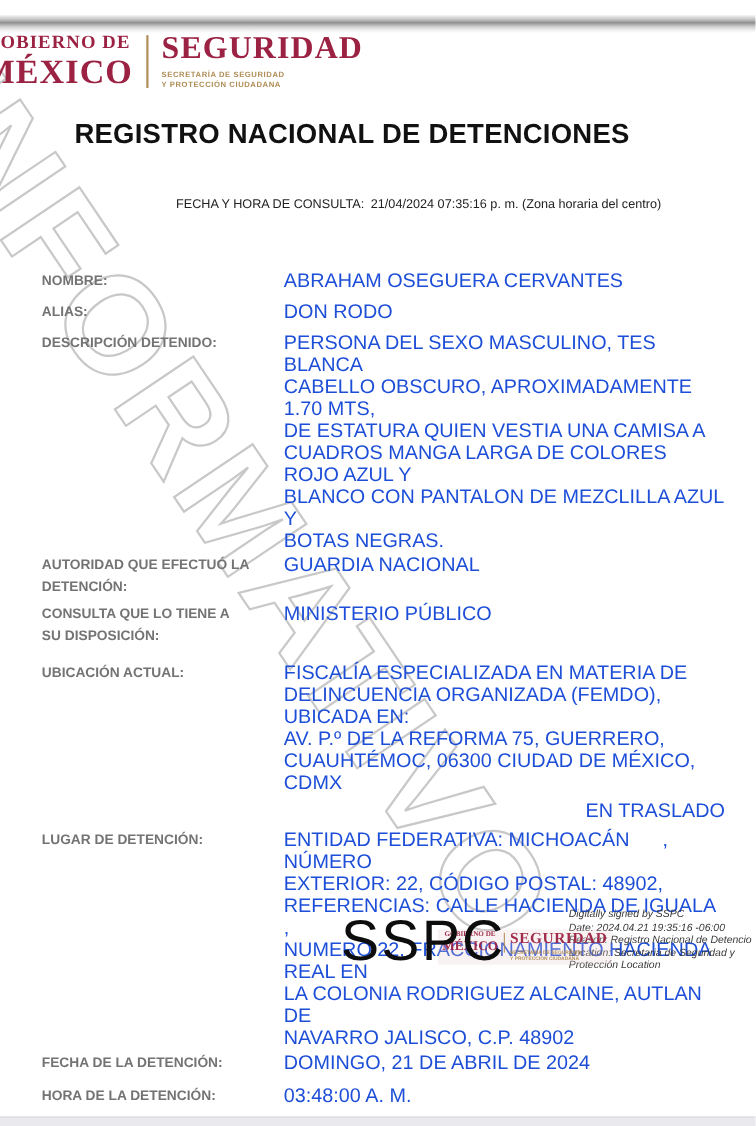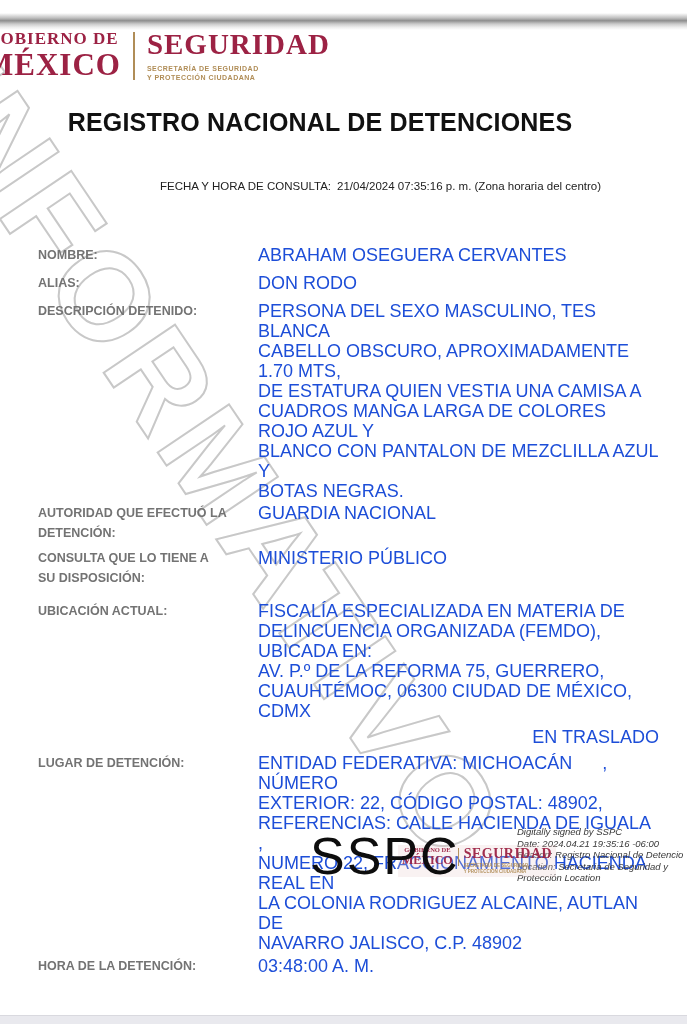--- a/index.html
+++ b/index.html
@@ -149,20 +149,26 @@
       <div class="field-label">LUGAR DE DETENCIÓN:</div>
       <div class="field-value">
         <div class="para">ENTIDAD FEDERATIVA: MICHOACÁN      , NÚMERO
 EXTERIOR: 22, CÓDIGO POSTAL: 48902,
 REFERENCIAS: CALLE HACIENDA DE IGUALA ,
 NUMERO 22, FRACCIONAMIENTO HACIENDA REAL EN
 LA COLONIA RODRIGUEZ ALCAINE, AUTLAN DE
 NAVARRO JALISCO, C.P. 48902</div>
       </div>
     </div>
+    <div class="field-row row-fecha">
+      <div class="field-label">FECHA DE LA DETENCIÓN:</div>
+      <div class="field-value">
+        <div class="para">DOMINGO, 21 DE ABRIL DE 2024</div>
+      </div>
+    </div>
     <div class="field-row row-hora">
       <div class="field-label">HORA DE LA DETENCIÓN:</div>
       <div class="field-value">
         <div class="para">03:48:00 A. M.</div>
       </div>
     </div>
   </div>
 
 <div class="sspc-big">SSPC</div>
 

